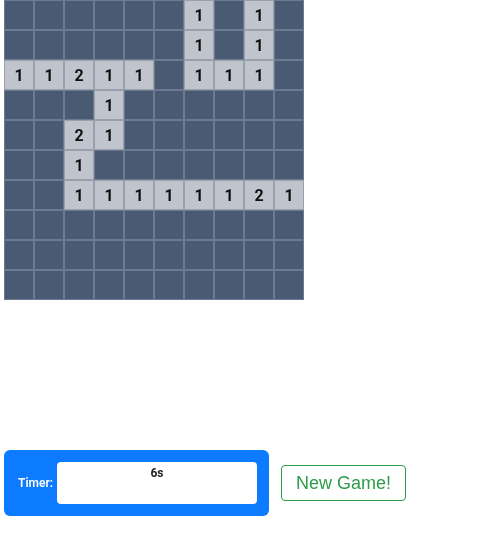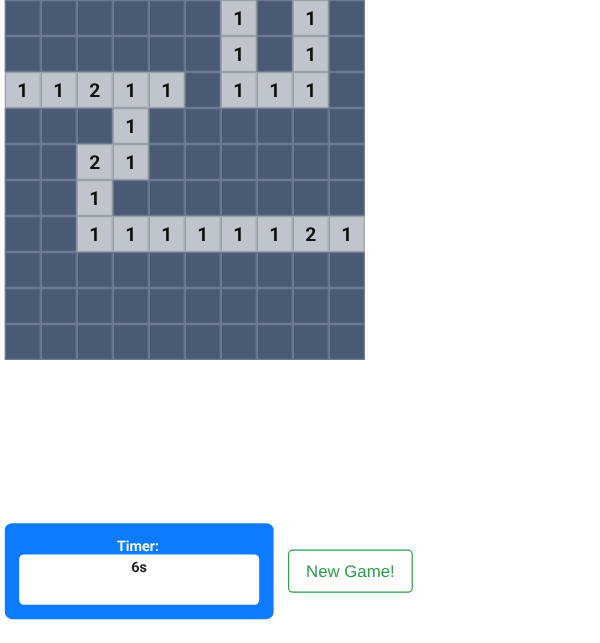--- a/index.html
+++ b/index.html
@@ -18,31 +18,31 @@
     box-sizing:border-box;
     width:30px;height:30px;
     display:flex;align-items:center;justify-content:center;
     font-weight:700;font-size:16px;color:#111;
   }
   .bottom{
     position:absolute;left:4px;bottom:20px;
     display:flex;align-items:stretch;gap:12px;
   }
   .timer-box{
-    display:flex;background:#0d7bff;border-radius:6px;padding:12px;align-items:center;flex-direction:column;
+    display:flex;background:#0d7bff;border-radius:6px;padding:12px;align-items:center;
   }
   .timer-label{color:#fff;font-size:12px;font-weight:600;padding:0 4px 0 2px;}
   .timer-val{
     background:#fff;border-radius:4px;width:200px;height:42px;
     display:flex;align-items:flex-start;justify-content:center;
     font-size:12px;font-weight:700;padding-top:4px;box-sizing:border-box;
   }
   .newgame{
     border:1px solid #2e9c4a;color:#2e9c4a;background:#fff;
-    border-radius:4px;font-size:14px;padding:0 14px;height:36px;align-self:center;
+    border-radius:4px;font-size:18px;padding:0 14px;height:36px;align-self:center;
     cursor:pointer;
   }
 </style>
 </head>
 <body>
 
 <div class="page">
 
   <div class="board" id="board">
       <div class="cell-u"></div>

